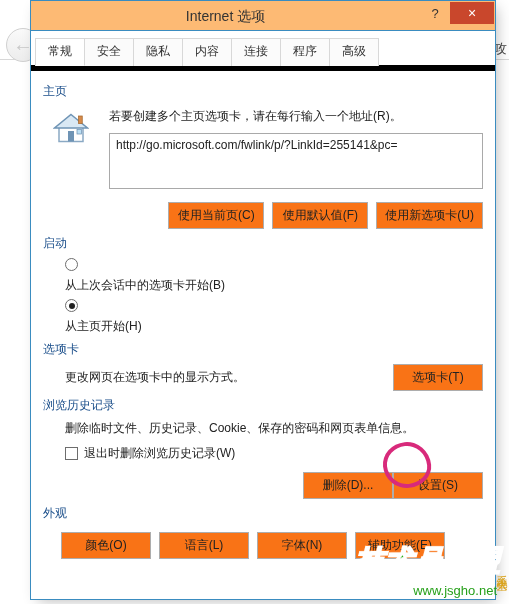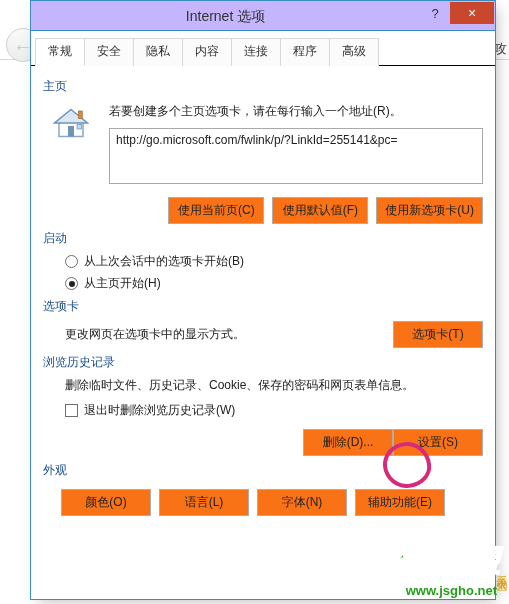--- a/index.html
+++ b/index.html
@@ -35,21 +35,21 @@
     width: 466px; height: 600px;
     background: #fff;
     border: 1px solid #3a8cc0;
     box-shadow: 4px 4px 14px -4px rgba(0,0,0,.3);
     display: flex; flex-direction: column;
   }
   .titlebar {
     height: 30px;
     border-bottom: 1px solid #3a8cc0;
     display: flex; align-items: stretch;
-    background: #c4b5fd;
+    background: #fdba74;
     position: relative;
   }
   .title-text {
     flex: 1;
     text-align: center;
     font-size: 14px;
     color: #333;
     line-height: 30px;
   }
   .title-btns { display: flex; }
@@ -65,21 +65,21 @@
     background: #c9472c;
     color: #fff; font-size: 14px;
     display: flex; align-items: center; justify-content: center;
     margin-top:1px; margin-right:1px;
   }
   .tabstrip {
     display: flex;
     padding: 6px 4px 0 4px;
     gap: 0;
     background:#fff;
-    border-bottom: 1px solid #000000;
+    border-bottom: 6px solid #000000;
   }
   .tab {
     padding: 4px 12px 5px;
     border: 1px solid #d8d8d8;
     border-bottom: none;
     background: #fff;
     position: relative;
     top: 1px;
     margin-right: -1px;
     color:#333;
@@ -127,21 +127,21 @@
     padding: 4px 8px;
     min-width: 96px;
     text-align: center;
     font-size: 12px;
     font-family: inherit;
     cursor: default;
     color:#222;
   }
   .btn.sm { min-width: 90px; }
   .radio-block { margin: 6px 0 2px 22px; }
-  .radio-row { display:flex; align-items:center; gap:6px; margin:5px 0; }
+  .radio-row { display:flex; align-items:flex-start; gap:6px; margin:5px 0;flex-direction:column; }
   .radio {
     width:13px; height:13px; border:1px solid #6d6d6d; border-radius:50%;
     display:inline-flex; align-items:center; justify-content:center;
     background:#fff;
   }
   .radio.checked::after{
     content:""; width:6px; height:6px; border-radius:50%; background:#222;
   }
   .tabs-row { display:flex; align-items:center; gap:24px; margin:2px 0 0 22px;}
   .tabs-row .desc{ flex:1; }
@@ -169,21 +169,21 @@
   .wm {
     position:absolute; right:8px; bottom:24px;
     font-size:28px; font-weight:900; font-style:italic;
     color:#29b01c;
     letter-spacing:1px;
     -webkit-text-stroke: 2px #fff;
     text-shadow: 0 0 2px #fff, 0 0 2px #fff;
   }
   .wm2{
     position:absolute; right:12px; bottom:6px;
-    font-size:13px; color:#26a01a; font-weight:700;
+    font-size:13px; color:#26a01a; font-weight:400;
   }
   .wm-side{
     position:absolute; right:0; bottom:30px;
     font-size:11px; color:#d9a21b; writing-mode:vertical-rl;
     letter-spacing:2px;
   }
 </style>
 </head>
 <body>
 

